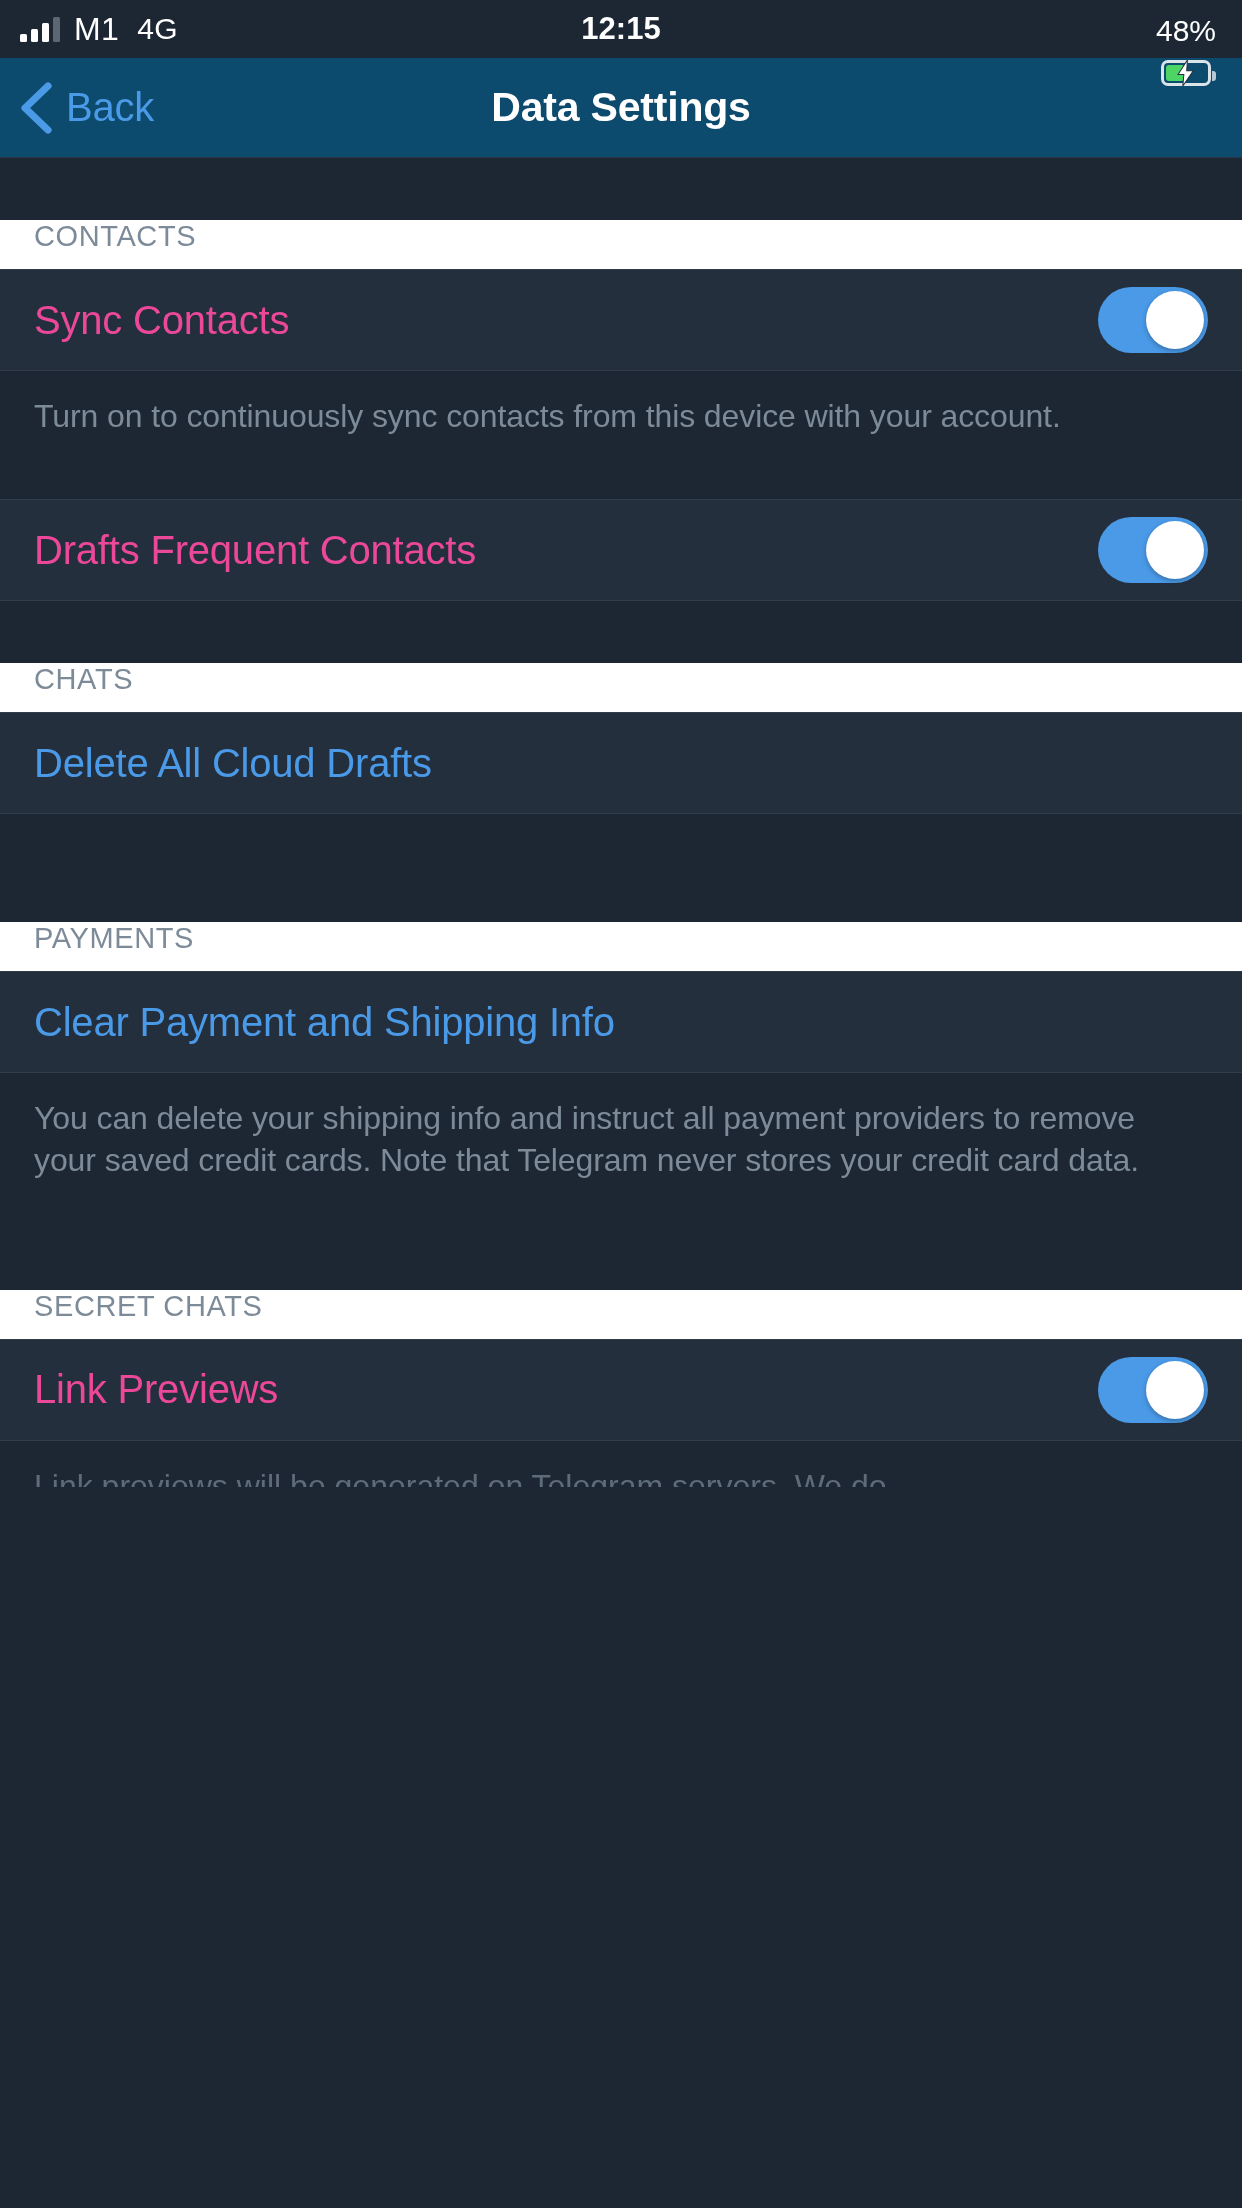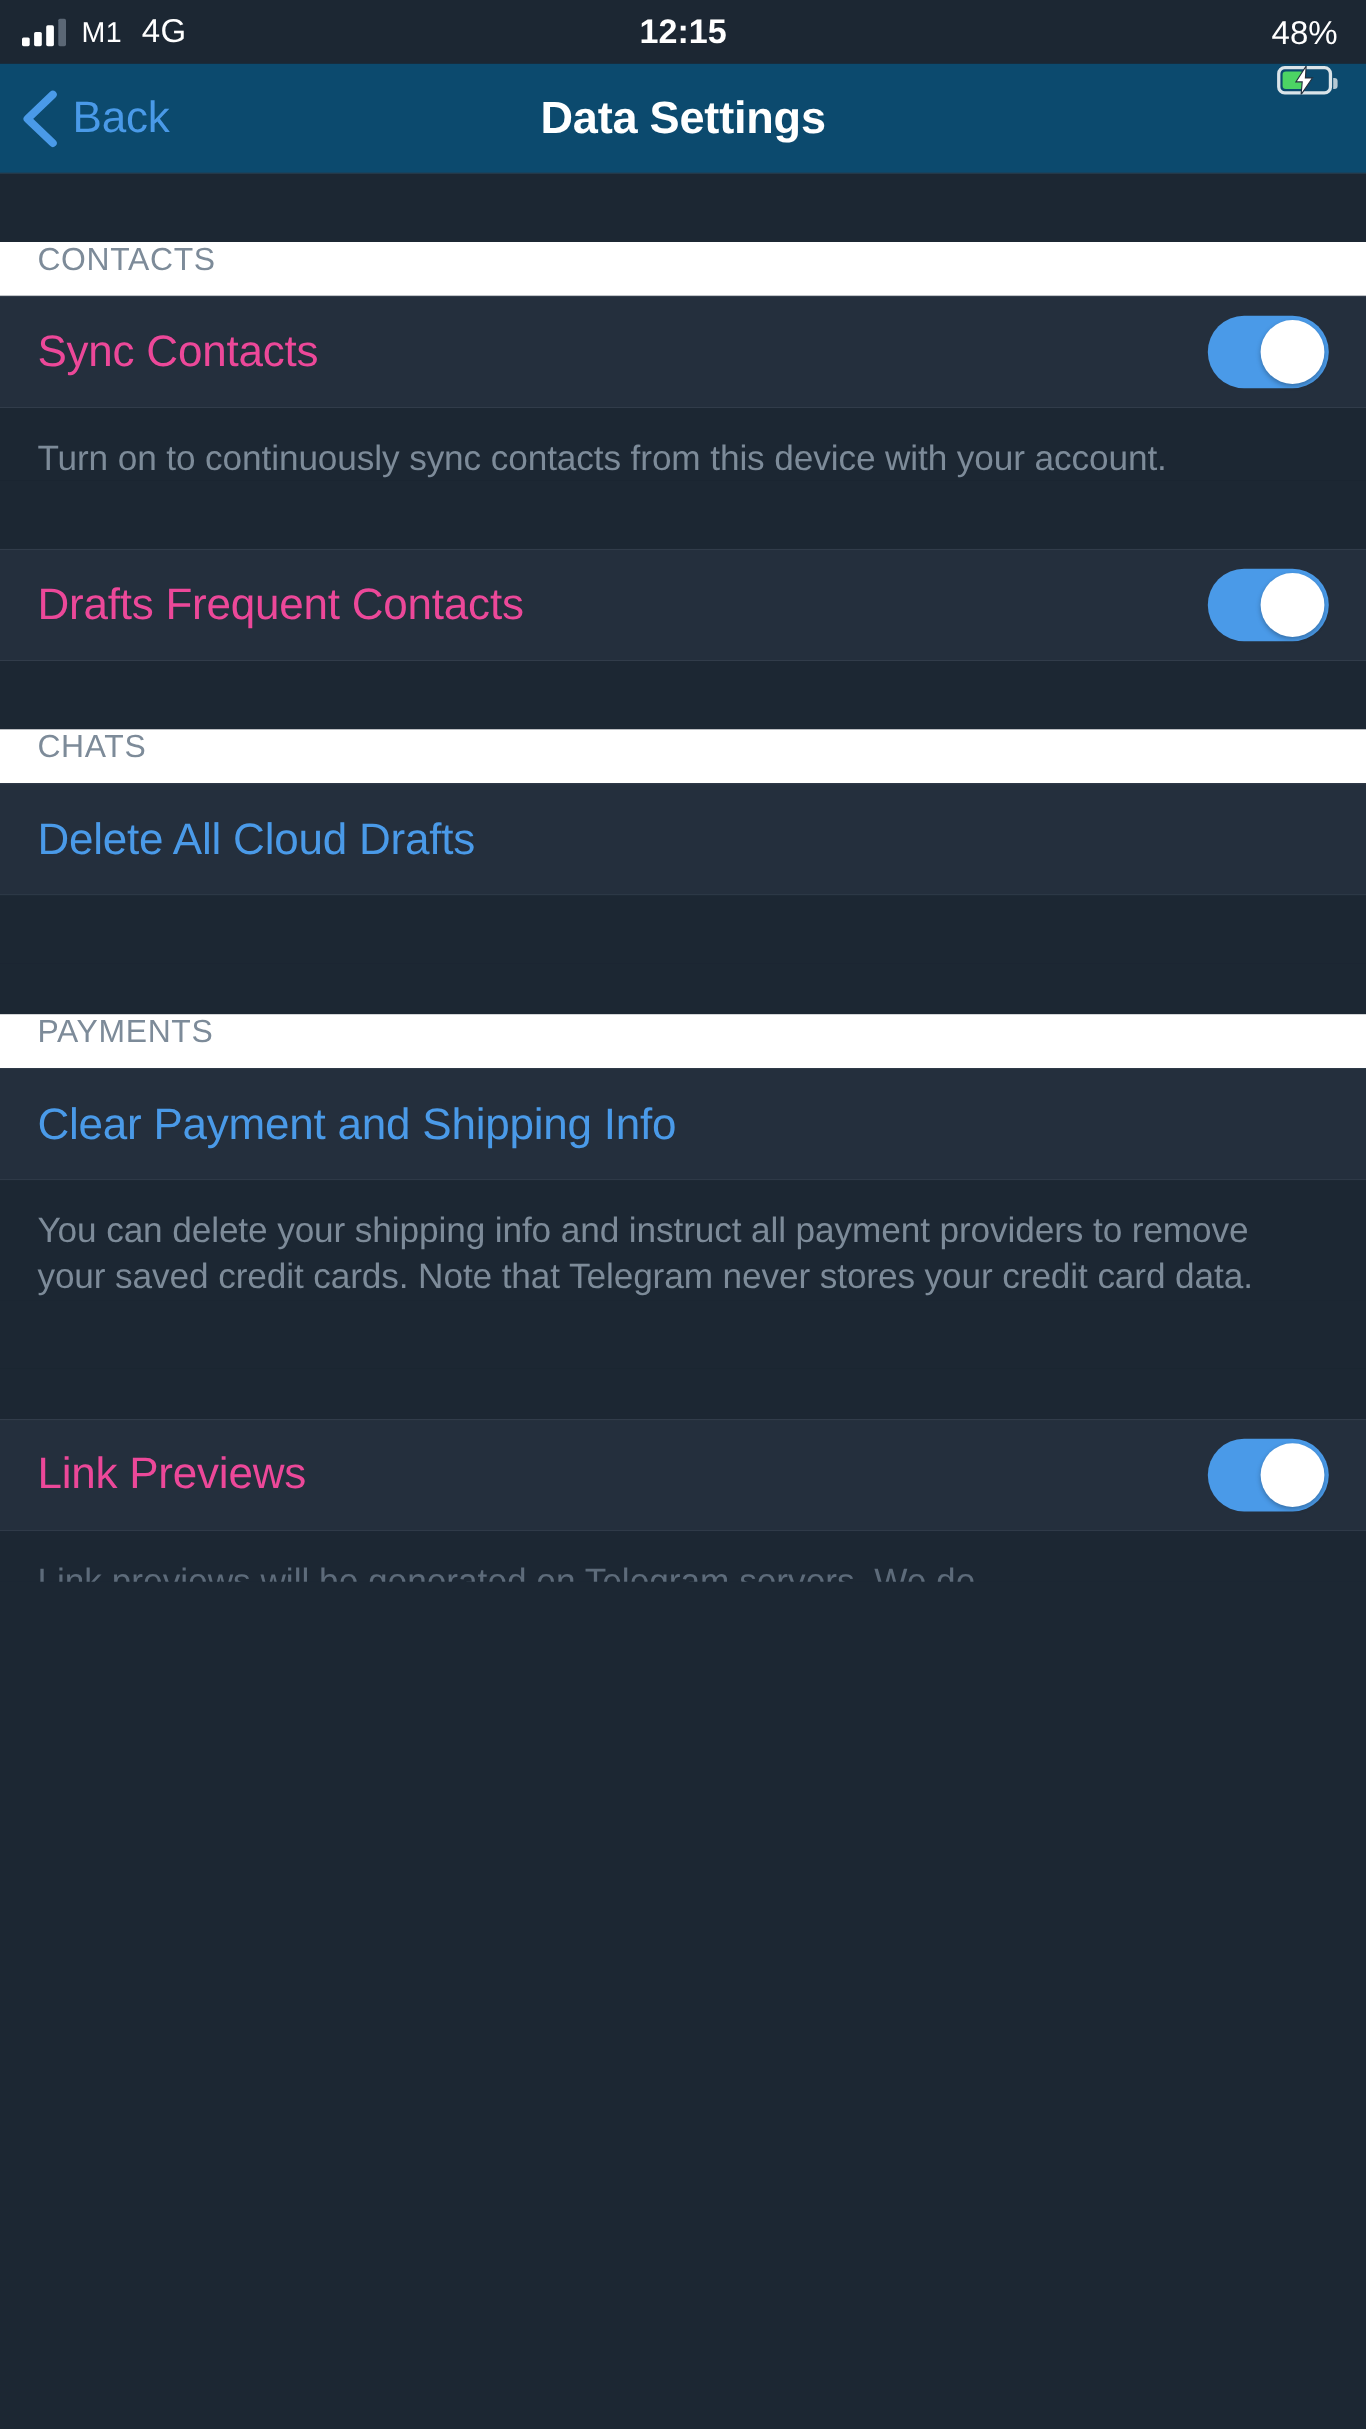--- a/index.html
+++ b/index.html
@@ -19,21 +19,21 @@
     background:#1c2733;
     position:relative;
   }
   .sb-left { display:flex; align-items:center; gap:14px; }
   .signal { display:flex; align-items:flex-end; gap:4px; height:26px; }
   .signal i { display:block; width:7px; background:#ffffff; border-radius:1.5px; }
   .signal i:nth-child(1){ height:8px; }
   .signal i:nth-child(2){ height:13px; }
   .signal i:nth-child(3){ height:19px; }
   .signal i:nth-child(4){ height:25px; background:#5b6775; }
-  .carrier { font-size:26px; letter-spacing:0.4px; }
+  .carrier { font-size:32px; letter-spacing:0.4px; }
   .network { font-size:30px; letter-spacing:0.4px; margin-left:4px; }
   .sb-center {
     position:absolute; left:0; right:0; top:0; bottom:0;
     display:flex; align-items:center; justify-content:center;
     font-size:31px; font-weight:600; pointer-events:none;
   }
   .sb-right {
     margin-left:auto; display:flex; align-items:center; gap:12px;
     position:relative; z-index:2;flex-direction:column;
   }
@@ -222,20 +222,21 @@
   <div class="section-header">PAYMENTS</div>
 
   <div class="row">
     <span class="row-label action">Clear Payment and Shipping Info</span>
   </div>
 
   <div class="footer-text">You can delete your shipping info and instruct all payment providers to remove your saved credit cards. Note that Telegram never stores your credit card data.</div>
 
   <div class="spacer-lg"></div>
   <div class="spacer-md"></div>
+  <div class="section-header">SECRET CHATS</div>
 
   <div class="row">
     <span class="row-label">Link Previews</span>
     <span class="toggle">
       <span class="knob"></span>
     </span>
   </div>
 
   <div class="footer-clip">Link previews will be generated on Telegram servers. We do</div>
 

